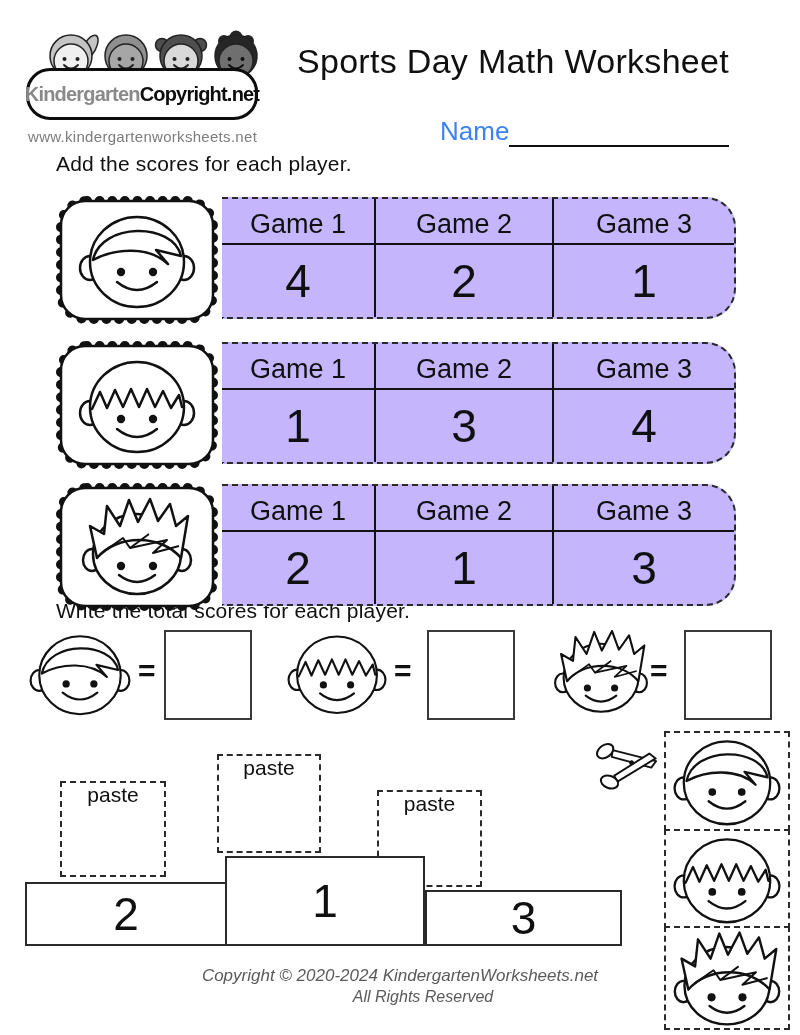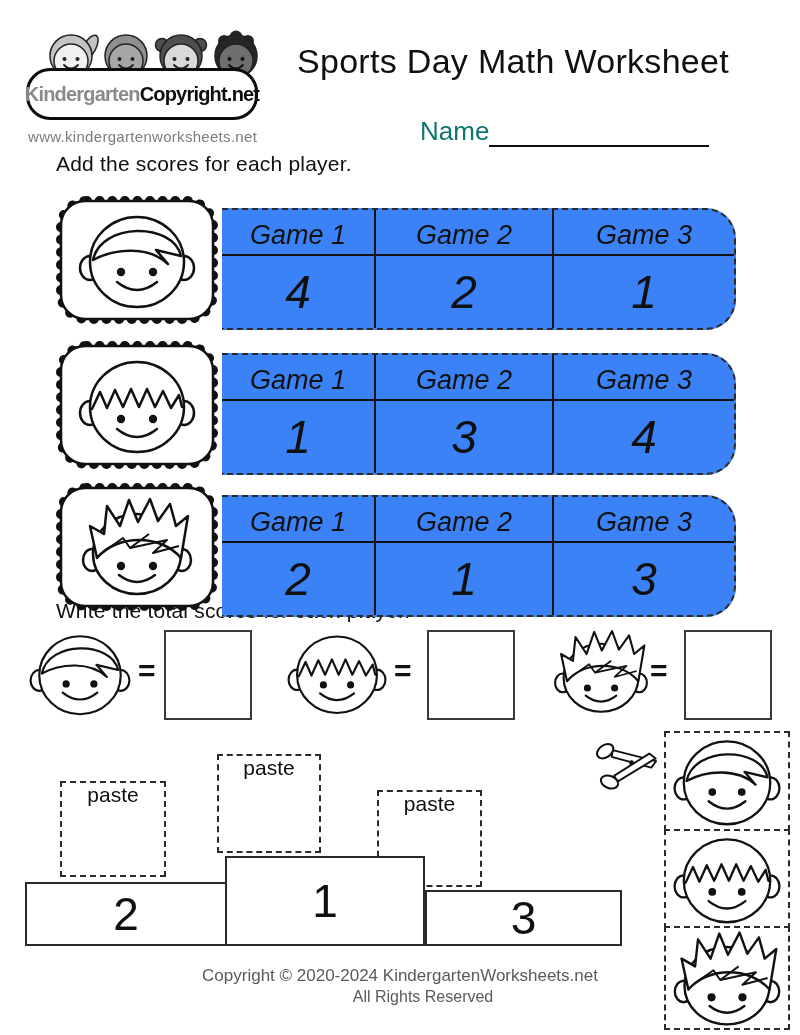--- a/index.html
+++ b/index.html
@@ -15,32 +15,32 @@
     border:3px solid #0d0d0d;border-radius:24px;display:flex;align-items:center;justify-content:center;
     white-space:nowrap;letter-spacing:-0.8px;
   }
   .logo-box .p1{font-size:20px;font-weight:600;color:#8a8a8a;text-align:center;}
   .logo-box .p2{font-size:20px;font-weight:800;color:#0d0d0d;}
   .site-url{position:absolute;left:28px;top:128px;font-size:15px;color:#7c7c7c;letter-spacing:0.3px;}
 
   
   .page-title{position:absolute;left:258px;top:42px;width:510px;text-align:center;
     font-size:34px;font-weight:500;color:#101010;letter-spacing:0.3px;}
-  .name-row{position:absolute;left:420px;top:116px;font-size:26px;color:#0f766e;}
+  .name-row{position:absolute;left:440px;top:116px;font-size:26px;color:#3b82f6;}
   .name-line{display:inline-block;width:220px;border-bottom:2px solid #101010;height:26px;vertical-align:bottom;}
 
   .instr{position:absolute;left:56px;font-size:21px;color:#101010;letter-spacing:0.2px;}
 
   
   .player-row{position:absolute;left:52px;width:686px;height:140px;}
   .frame{position:absolute;left:0;top:2px;width:170px;height:136px;z-index:2;}
   .score-table{
-    position:absolute;left:170px;top:18px;width:514px;height:122px;box-sizing:border-box;
+    position:absolute;left:170px;top:7px;width:514px;height:122px;box-sizing:border-box;
     border:2.5px dashed #2a2a2a;border-left:none;border-radius:0 30px 30px 0;
-    display:grid;grid-template-columns:152px 178px 1fr;grid-template-rows:46px 1fr;z-index:1;background:#3b82f6;font-style:italic;
+    display:grid;grid-template-columns:152px 178px 1fr;grid-template-rows:46px 1fr;z-index:1;background:#c4b5fd;
   }
   .st-h{display:flex;align-items:flex-end;justify-content:center;font-size:27px;color:#101010;
     border-bottom:2px solid #111;padding-bottom:3px;box-sizing:border-box;}
   .st-v{display:flex;align-items:center;justify-content:center;font-size:46px;color:#101010;}
   .c2{border-left:2px solid #111;}
 
   
   .totals{position:absolute;left:0;top:628px;width:800px;height:96px;}
   .tface{position:absolute;top:2px;}
   .eq{position:absolute;top:26px;font-size:30px;font-weight:900;color:#111;}
@@ -53,21 +53,21 @@
     display:flex;align-items:center;justify-content:center;font-size:46px;color:#101010;}
 
   
   .cutout-strip{position:absolute;left:664px;top:731px;width:126px;}
   .cutout-box{box-sizing:border-box;width:126px;height:100px;border:2.5px dashed #2a2a2a;background:#fff;
     display:flex;align-items:center;justify-content:center;}
   .cutout-box + .cutout-box{margin-top:-2.5px;}
   .scissors{position:absolute;left:596px;top:736px;width:66px;height:58px;}
 
   
-  .footer{position:absolute;left:0;top:966px;width:800px;text-align:center;color:#5a5a5a;}
+  .footer{position:absolute;left:0;top:966px;width:800px;text-align:center;color:#5a5a5a;font-style:italic;}
   .footer .l1{font-size:17px;}
   .footer .l2{font-size:16px;margin-top:2px;padding-left:46px;}
 </style>
 </head>
 <body>
 
 <svg width="0" height="0" style="position:absolute" aria-hidden="true">
   <defs>
     <symbol id="face1" viewBox="0 0 120 100">
       <ellipse cx="13" cy="58" rx="10" ry="12" fill="#fff" stroke="#111" stroke-width="2.5"></ellipse>

